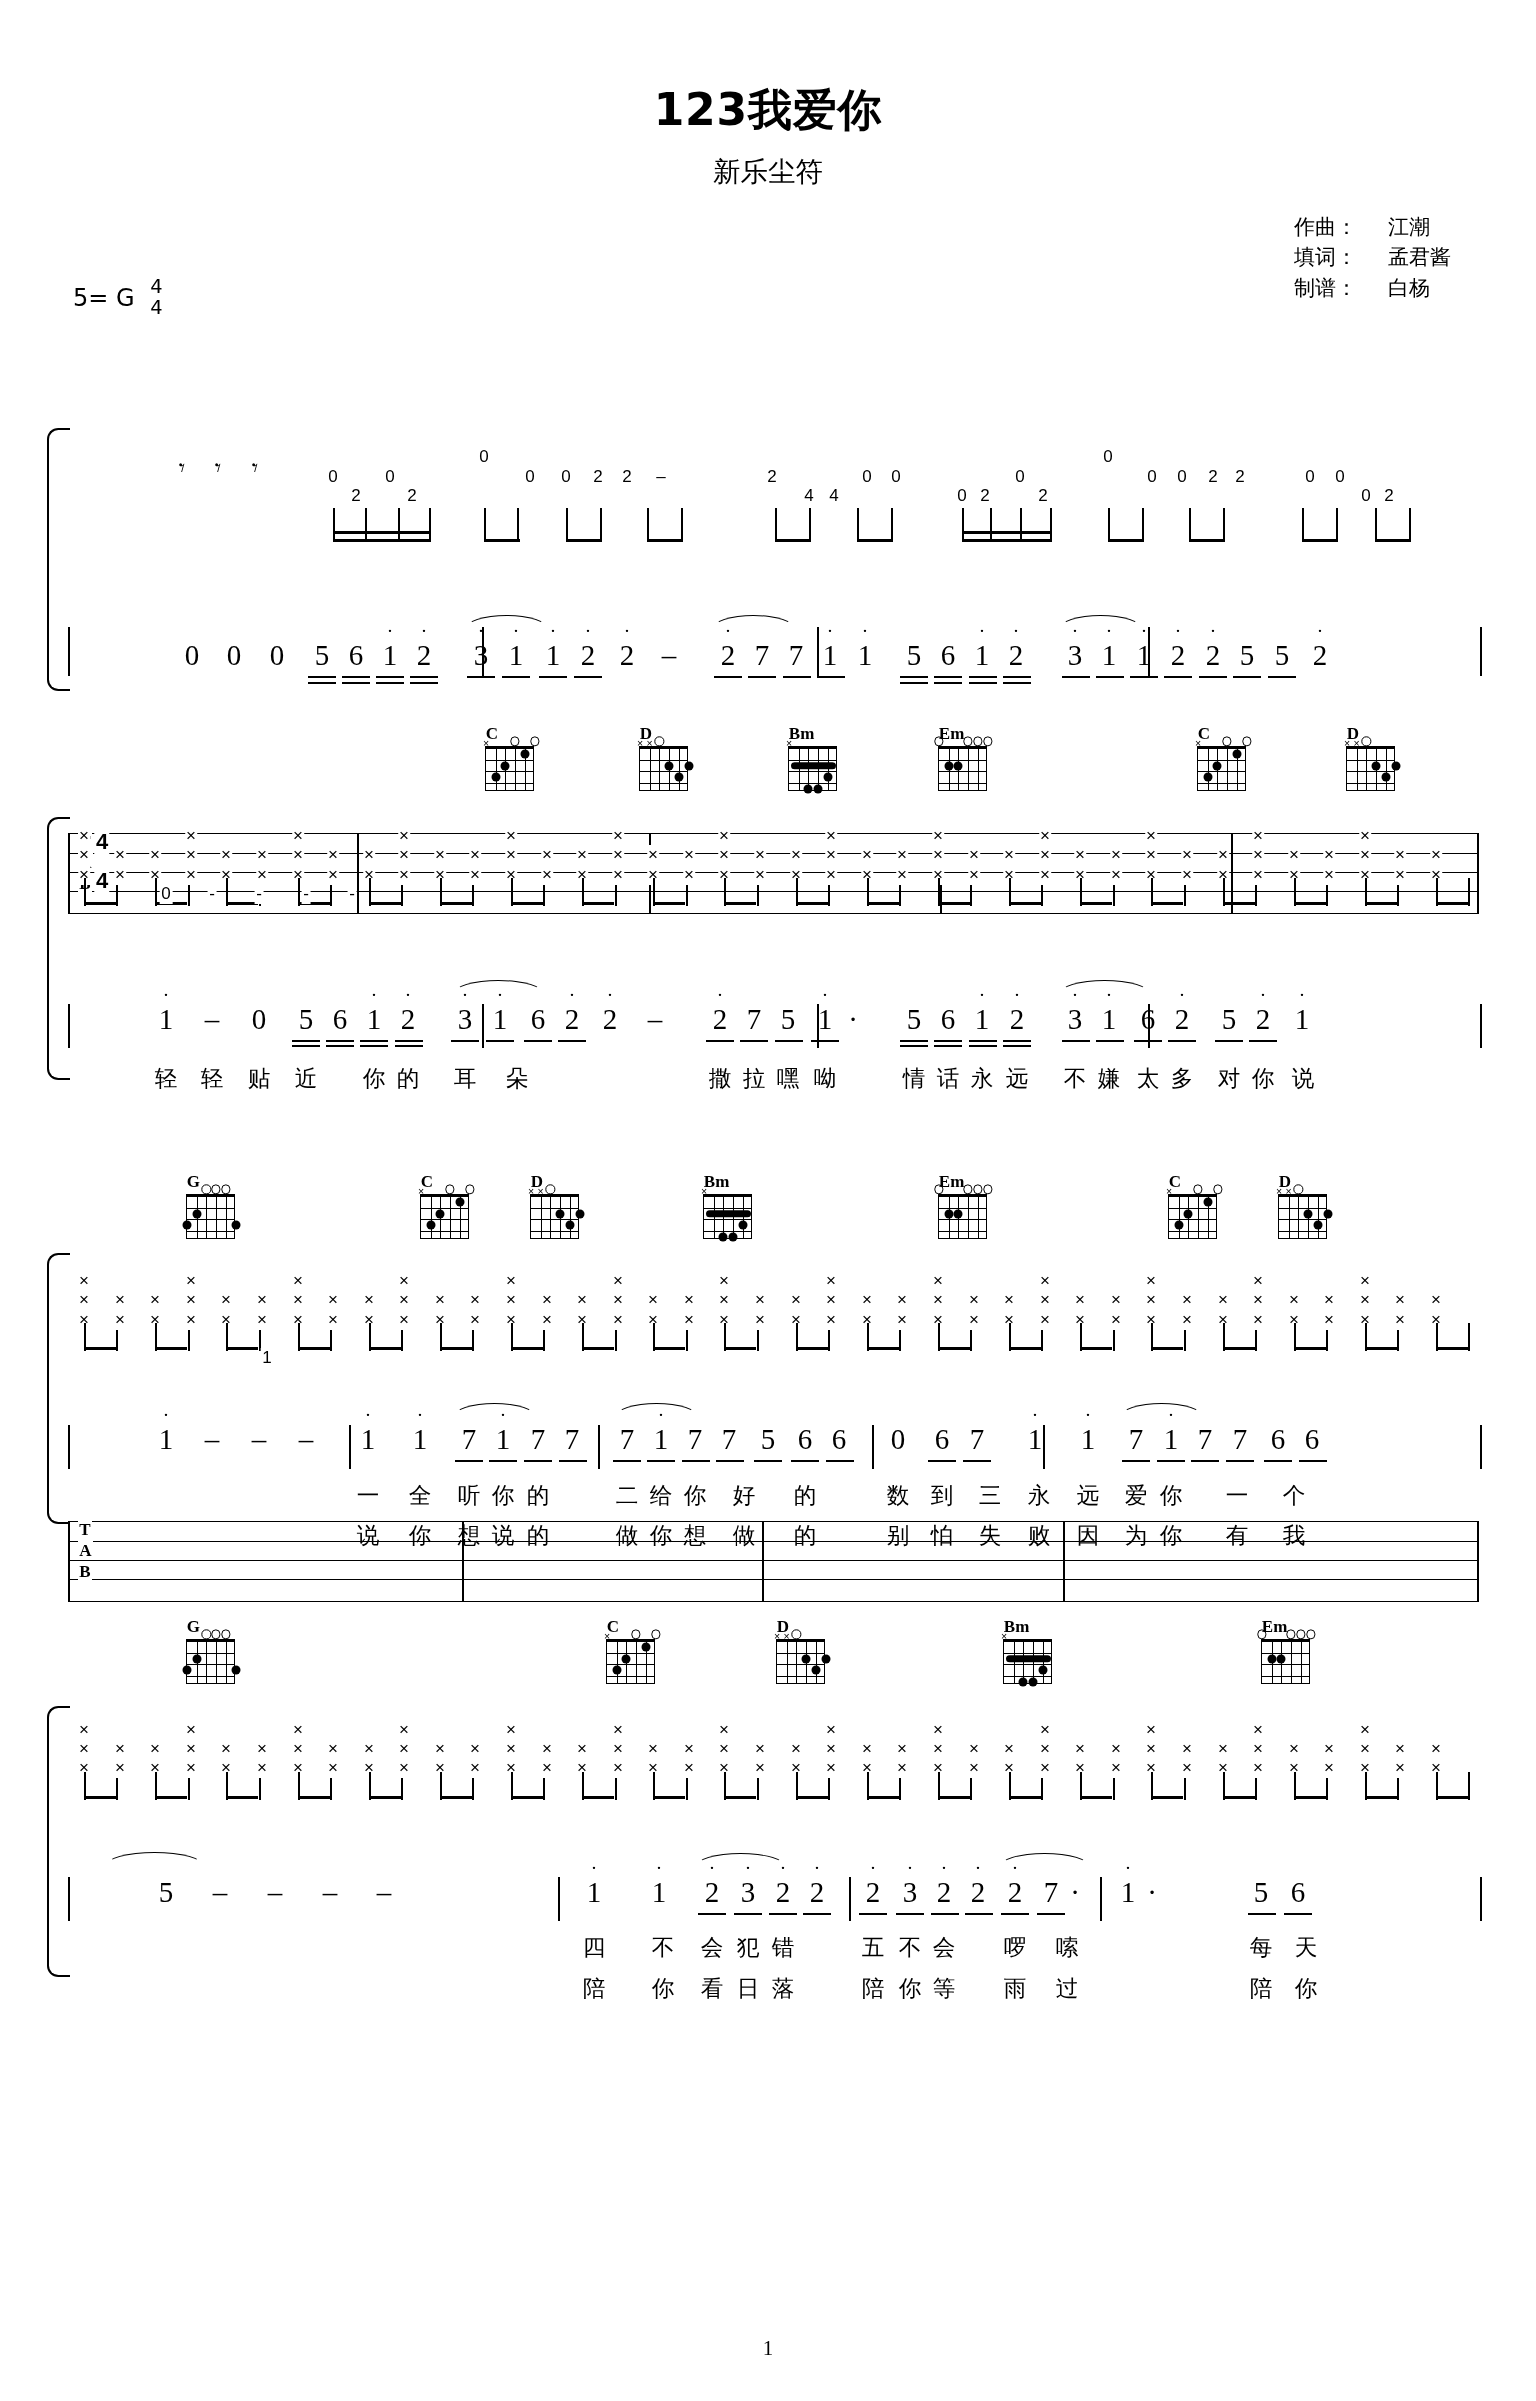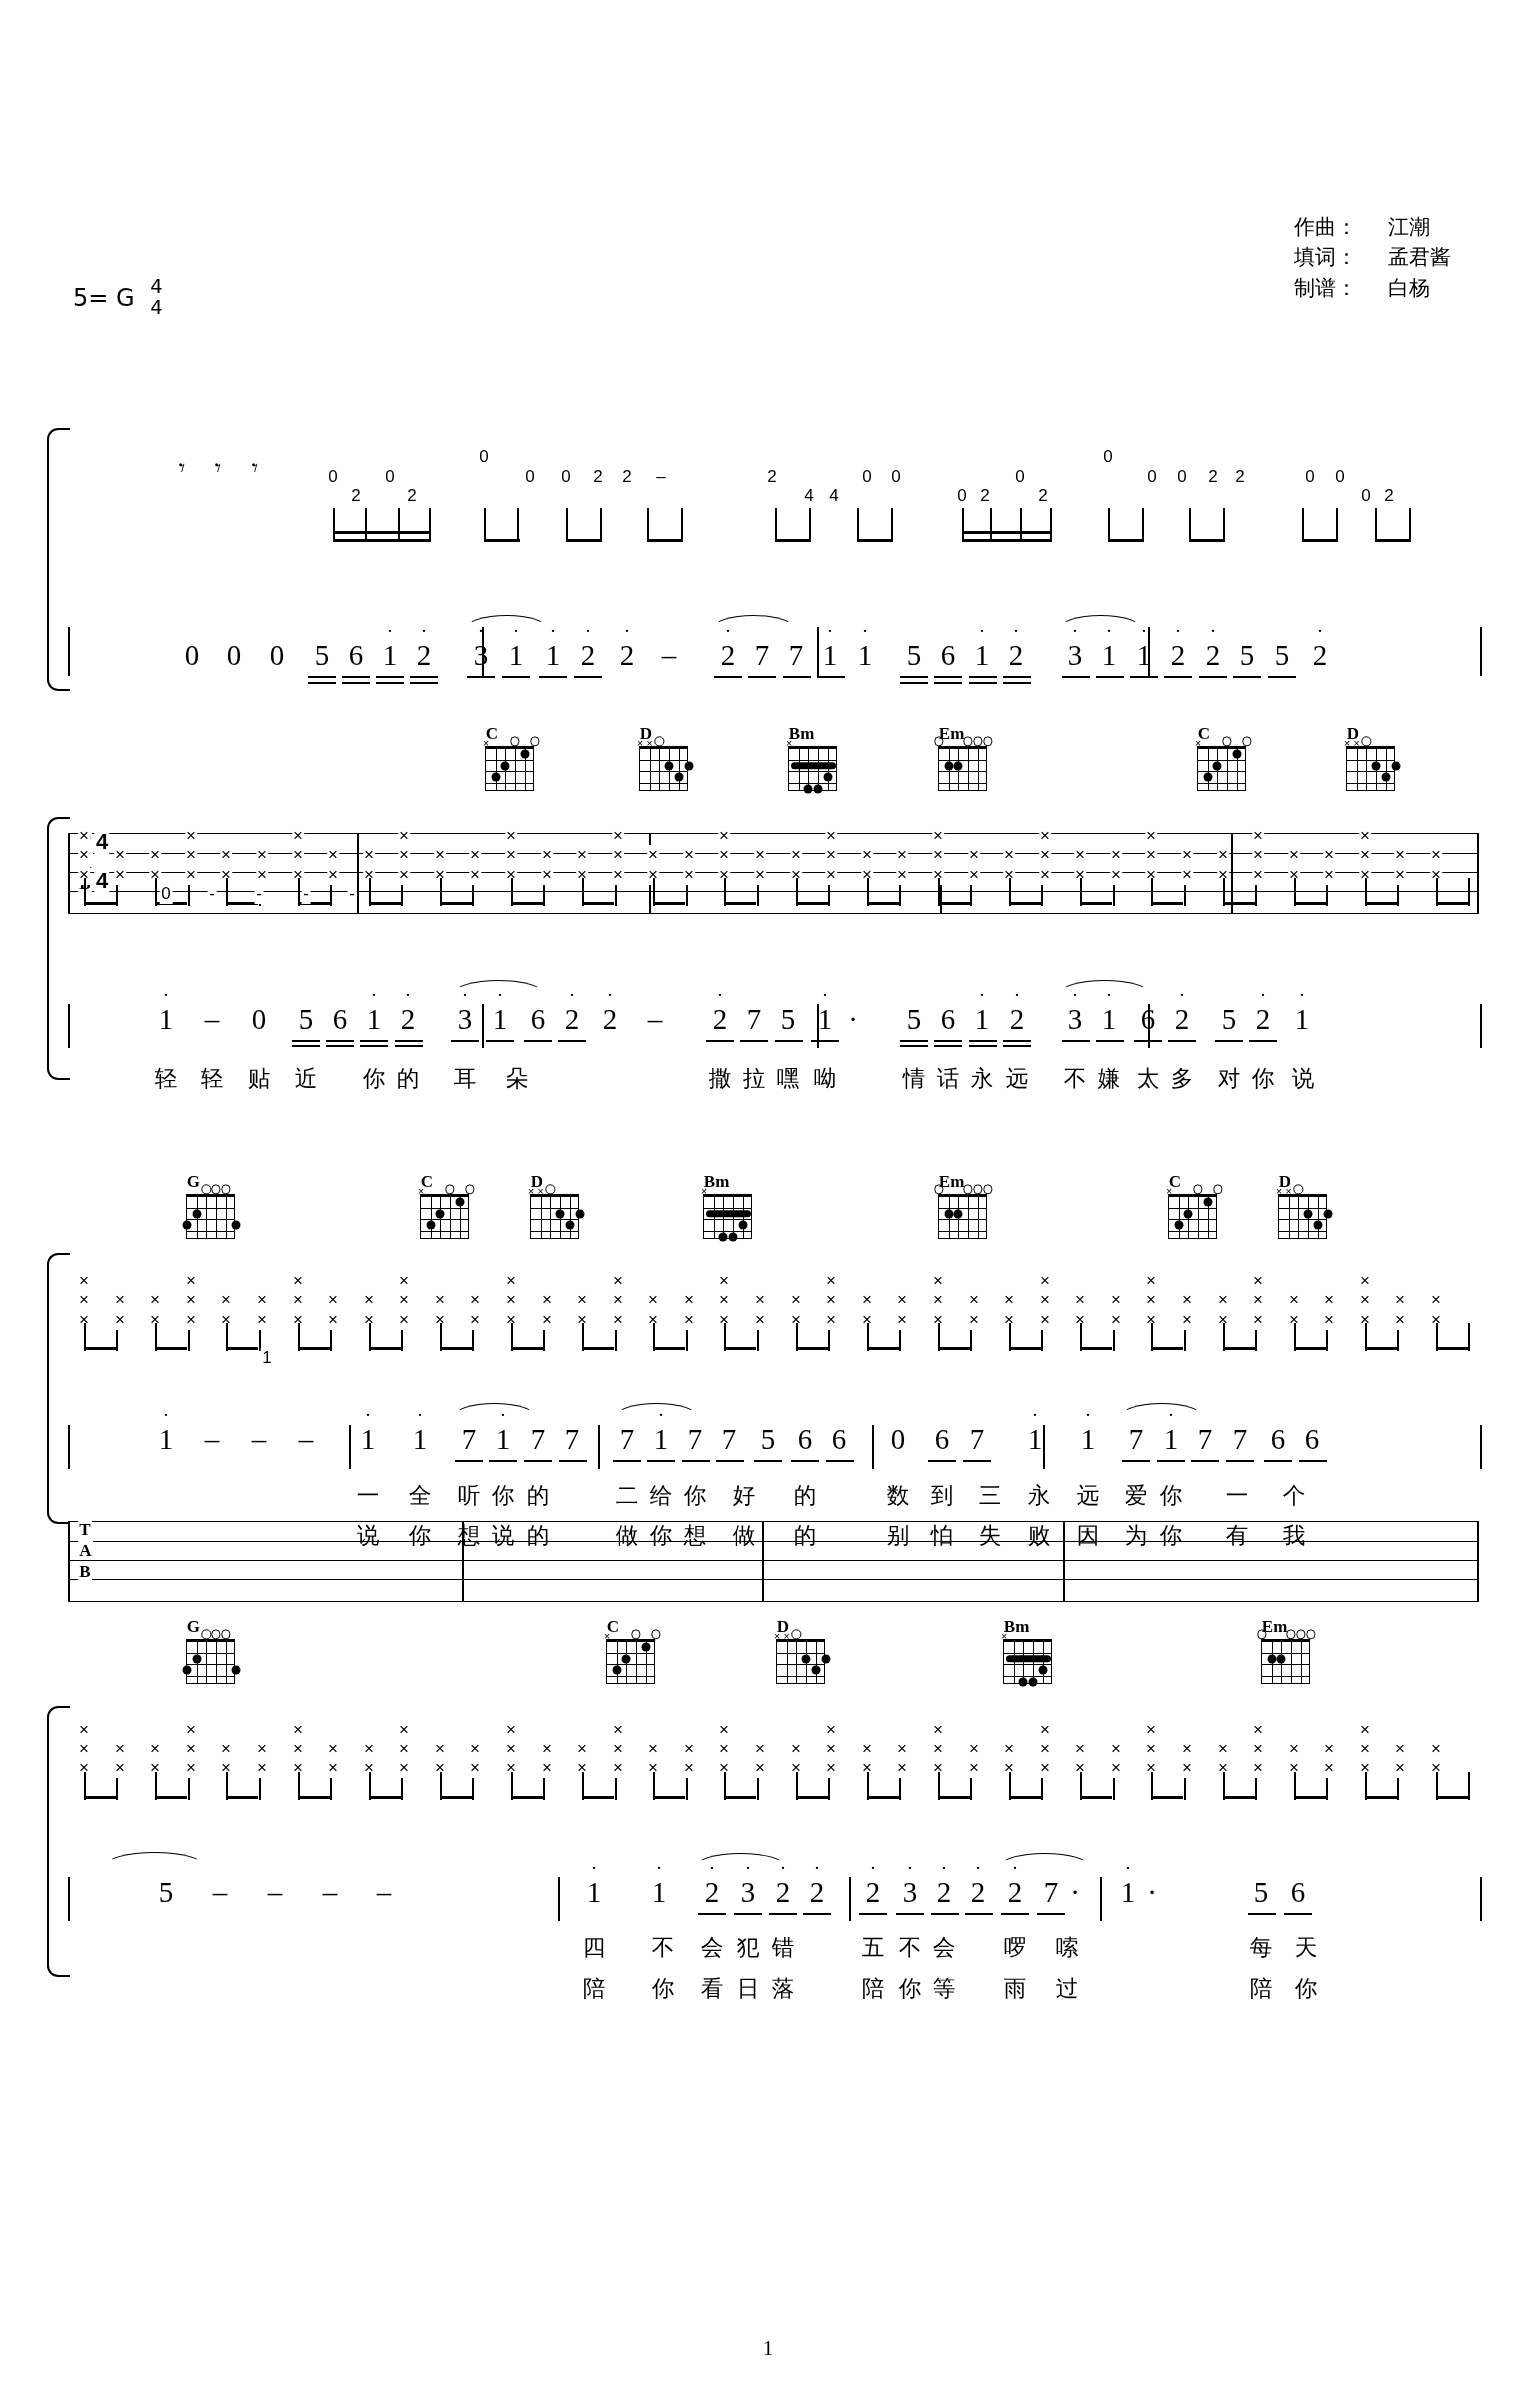--- a/index.html
+++ b/index.html
@@ -246,20 +246,22 @@
     text-align: center;
     font-size: 21px;
     font-family: "Liberation Serif", serif;
   }
 </style>
 </head>
 <body>
 
 <div class="page">
 
+  <div class="title">123我爱你</div>
+  <div class="subtitle">新乐尘符</div>
 
   <div class="credits">
     <div><span class="lbl">作曲：</span><span>江潮</span></div>
     <div><span class="lbl">填词：</span><span>孟君酱</span></div>
     <div><span class="lbl">制谱：</span><span>白杨</span></div>
   </div>
 
   <div class="keysig">
     <span>5= G</span>
     <span class="frac">

